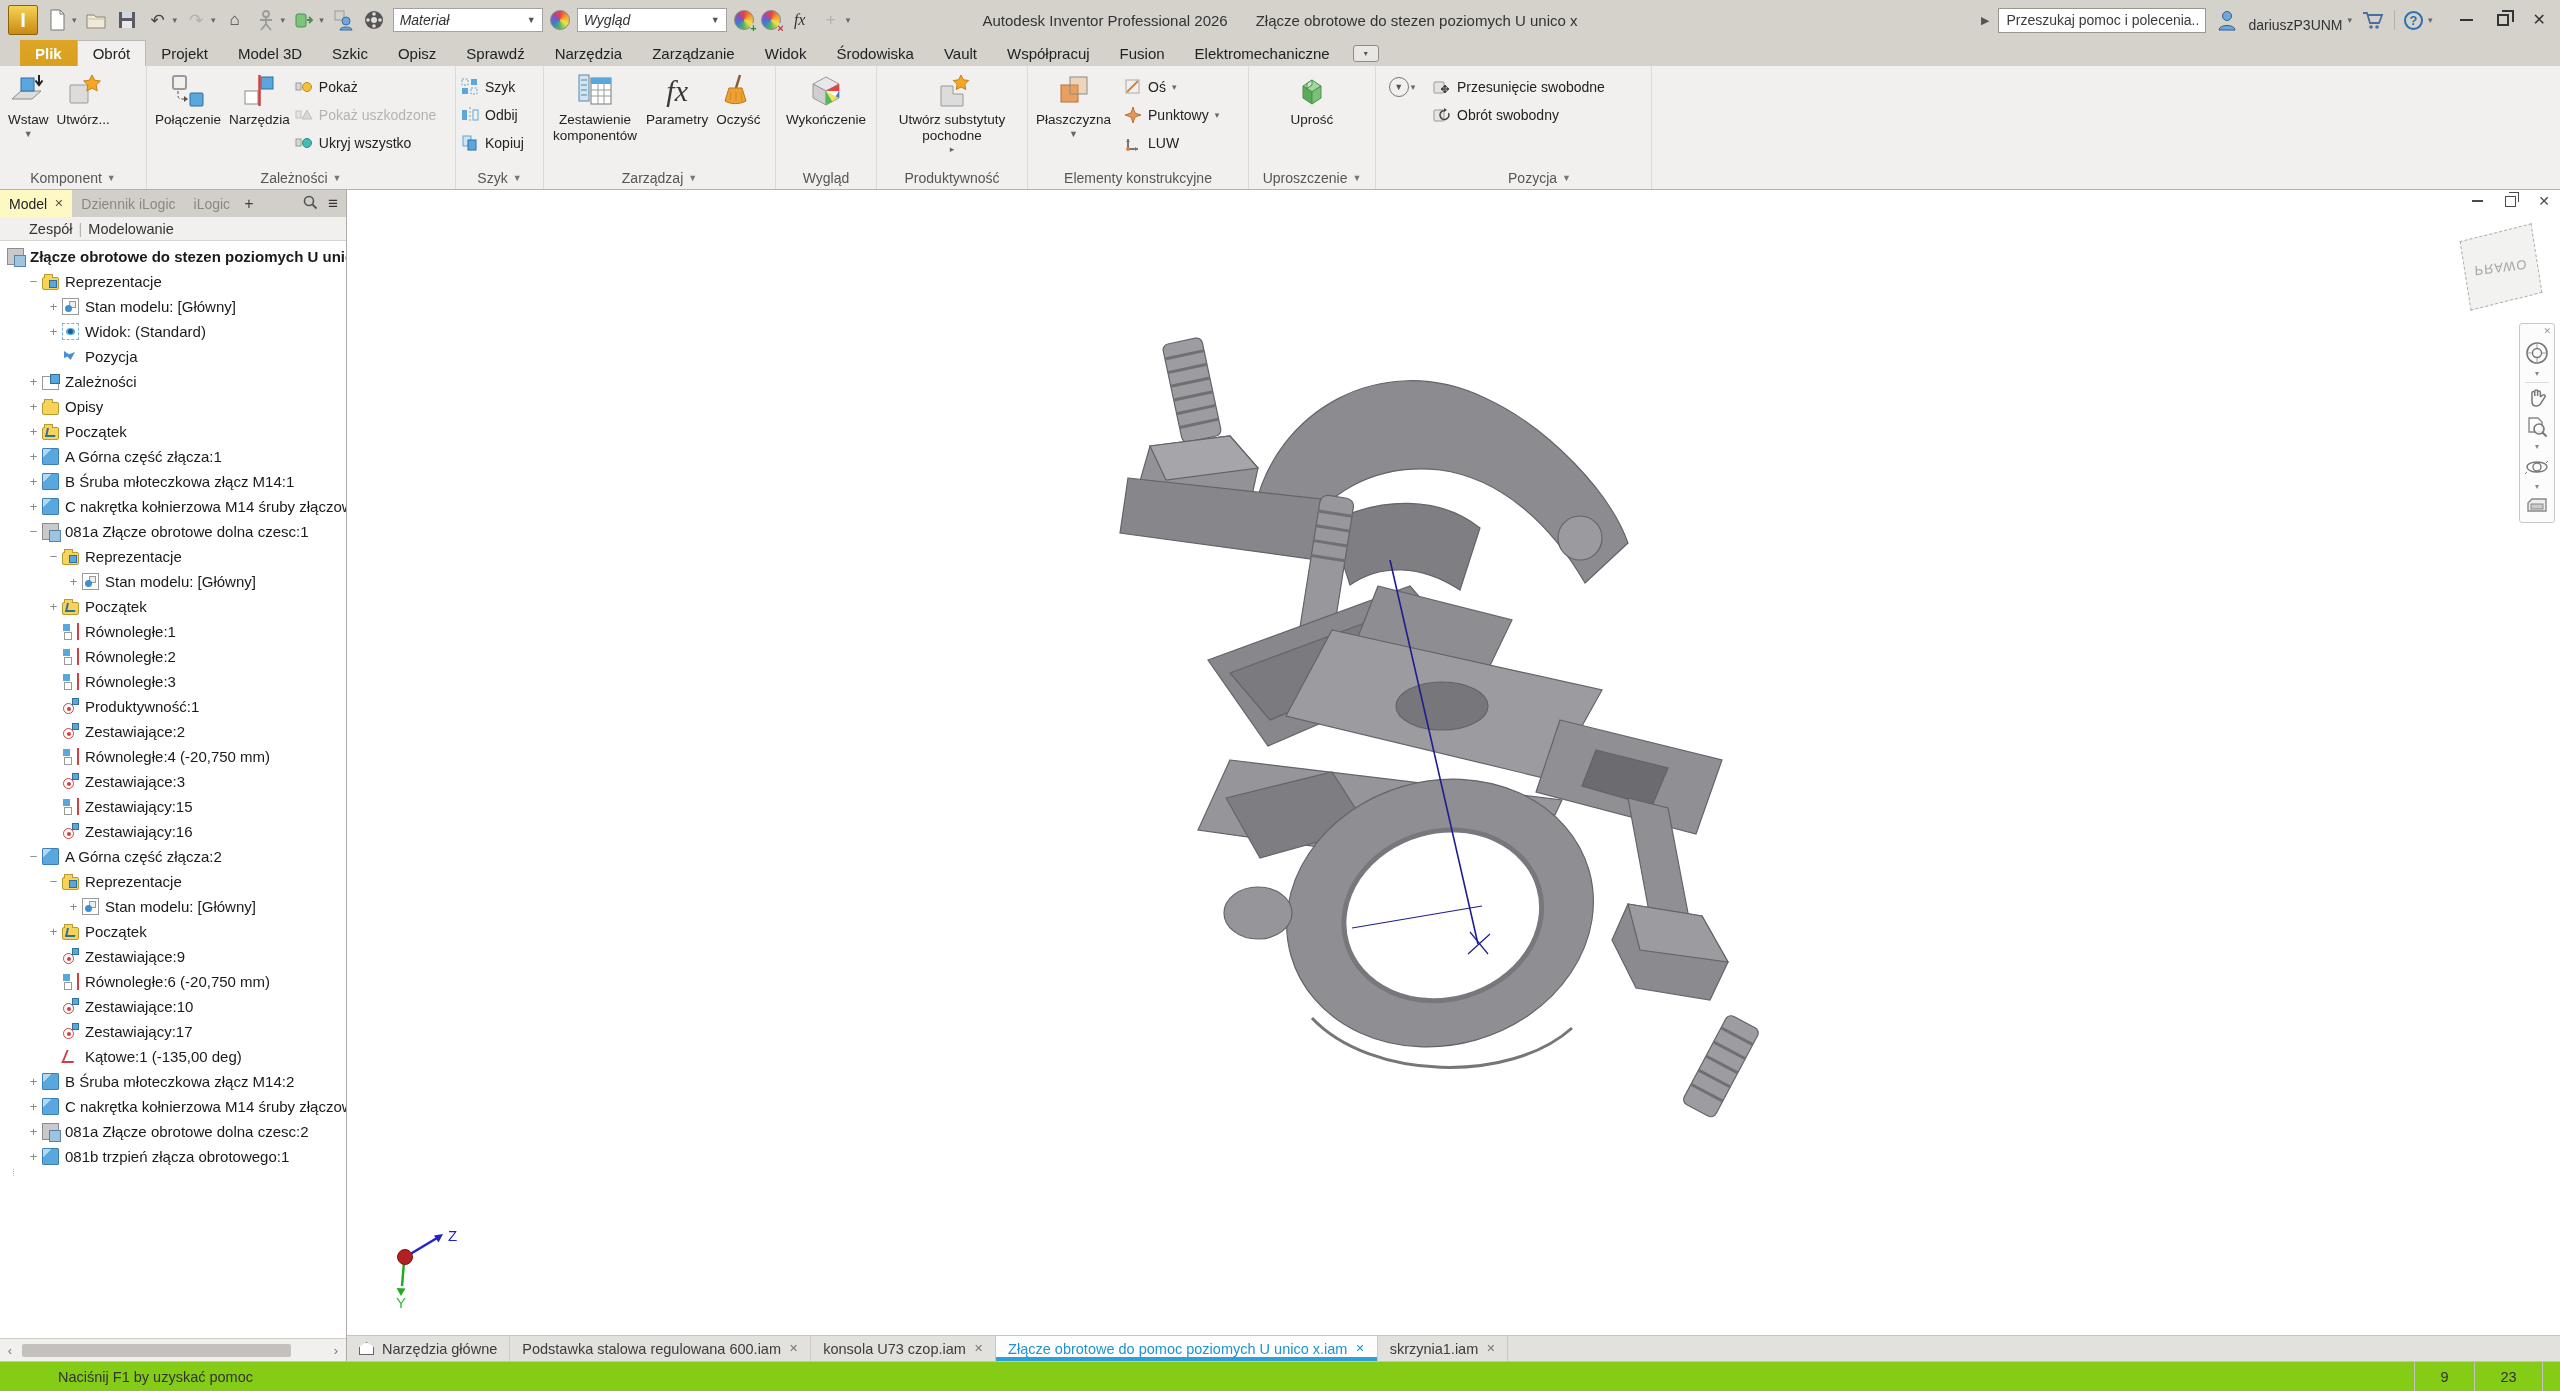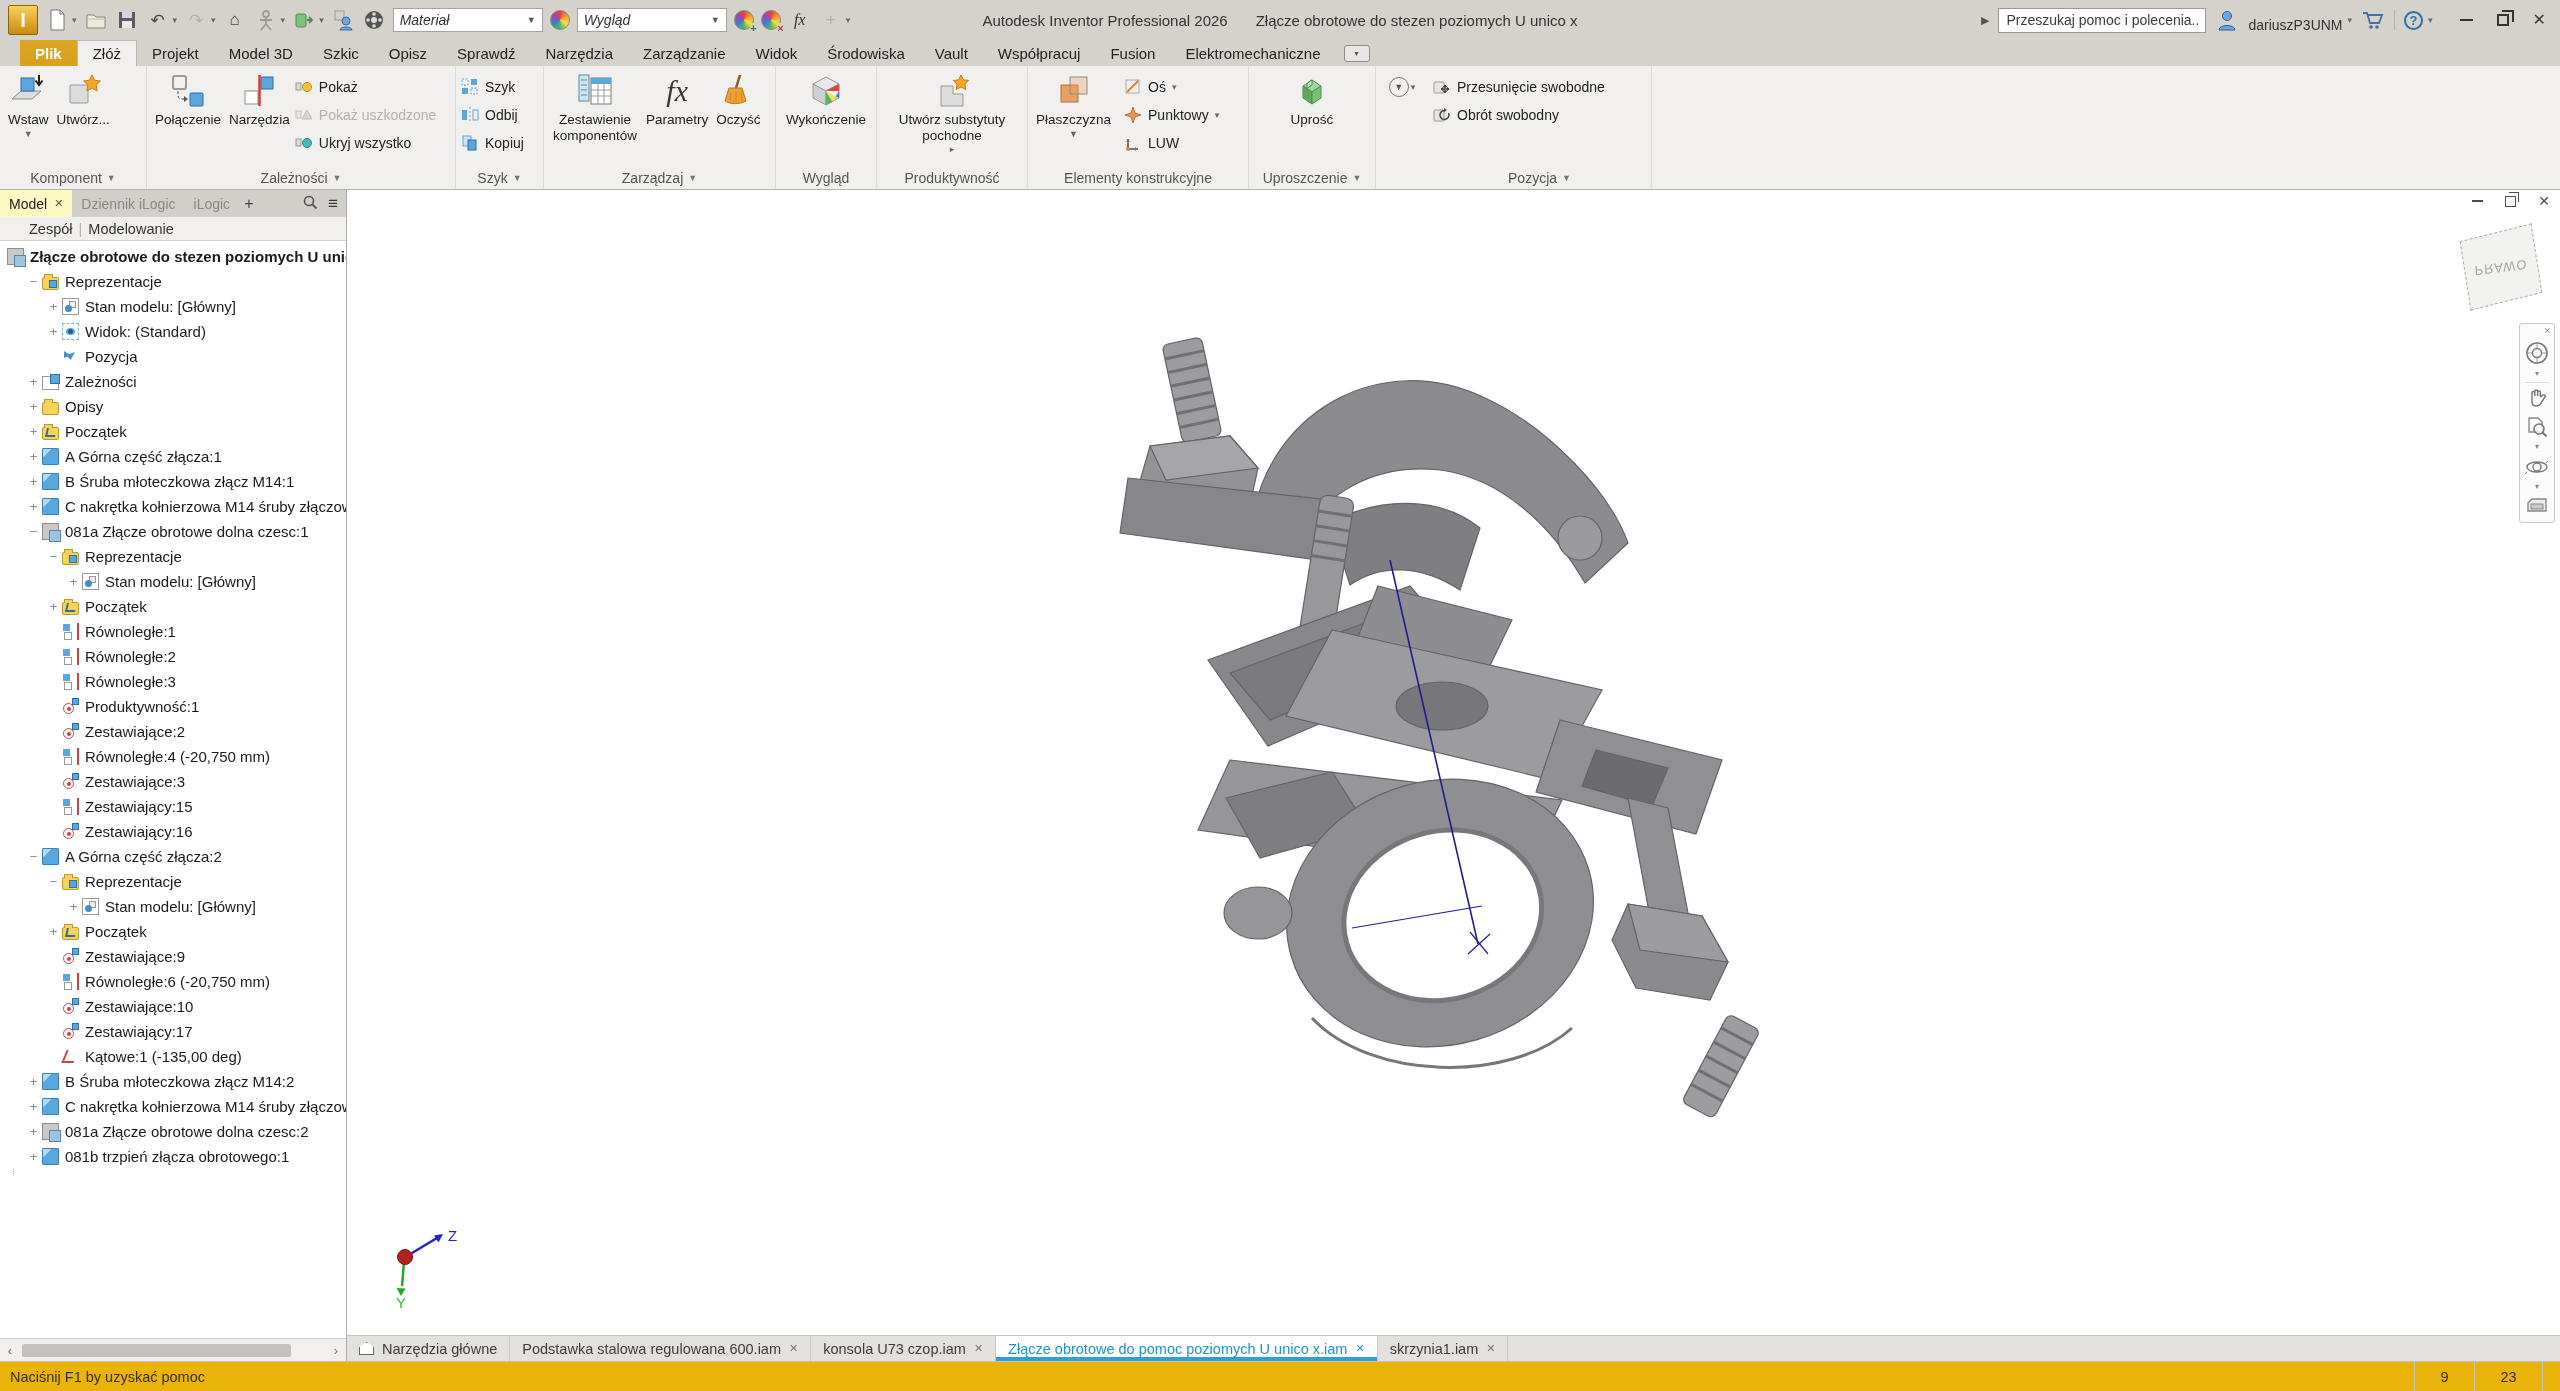--- a/index.html
+++ b/index.html
@@ -198,22 +198,22 @@
     align-items:stretch; font-size:14.5px; }
   .dtab { display:flex; align-items:center; gap:8px; padding:0 12px; border-right:1px solid #cbc8c4;
     color:#3c3c3c; white-space:nowrap; }
   .dtab .x { font-size:11px; color:#777; }
   .dtab.home:before { content:""; width:13px; height:11px; background:#fff;
     border:1.5px solid #666; clip-path:polygon(0 40%, 50% 0, 100% 40%, 100% 100%, 0 100%); }
   .dtab.active { background:#fdfdfd; color:#1e93d0; box-shadow:inset 0 -4px 0 #2da0d8; }
   .dtab.active .x { color:#1e93d0; }
 
   
-  .statusbar { height:30px; background:#eab308; border-top:1px solid #c6c3bf; display:flex;
-    align-items:center; font-size:14.5px; color:#333; }
+  .statusbar { height:30px; background:#84cc16; border-top:1px solid #c6c3bf; display:flex;
+    align-items:center; font-size:14.5px; color:#333;padding-left:48px; }
   .shint { padding-left:10px; }
   .scell { border-left:1px solid #c6c3bf; height:100%; display:flex; align-items:center;
     justify-content:center; }
   .scell.n1 { width:60px; margin-left:auto; }
   .scell.n2 { width:68px; }
   .send { width:18px; border-left:1px solid #c6c3bf; height:100%; }
 </style>
 </head>
 <body>
 
@@ -329,21 +329,21 @@
     </div>
   </div>
 </div>
 
 <div class="tabrow">
 
 <div class="rtab file">
       <span>Plik</span>
     </div>
     <div class="rtab active">
-      <span>Złóż</span>
+      <span>Obrót</span>
     </div>
     <div class="rtab">
       <span>Projekt</span>
     </div>
     <div class="rtab">
       <span>Model 3D</span>
     </div>
     <div class="rtab">
       <span>Szkic</span>
     </div>

